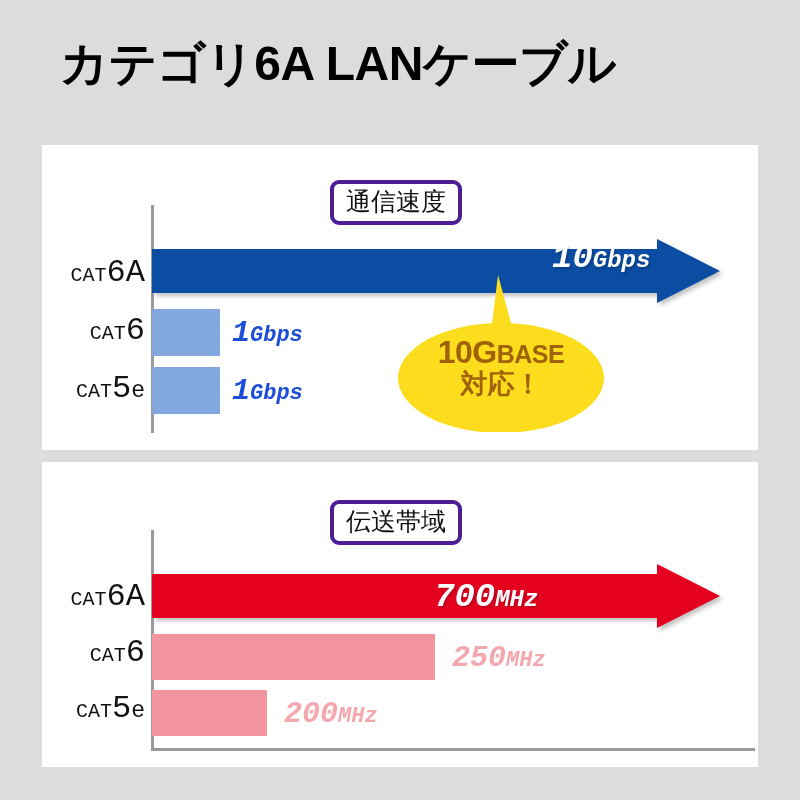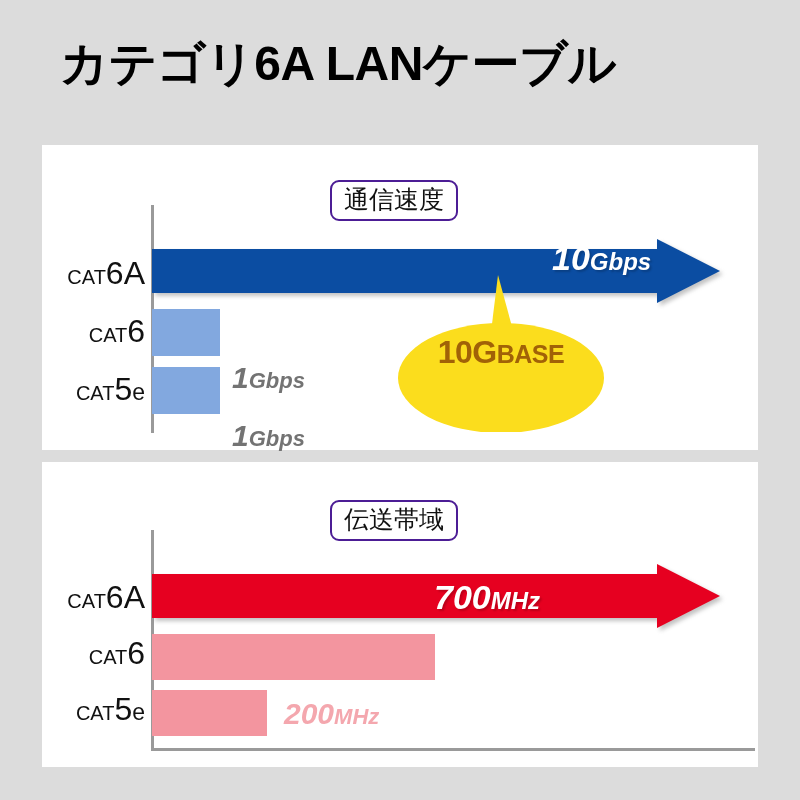--- a/index.html
+++ b/index.html
@@ -28,38 +28,39 @@
     letter-spacing: -0.5px;
     line-height: 1.1;
     white-space: nowrap;
   }
 
   
   .panel {
     position: absolute;
     background: #ffffff;
     box-sizing: border-box;
+    font-family: Liberation Mono, monospace;
   }
   #panel-speed {
     left: 42px;
     top: 145px;
     width: 716px;
     height: 305px;
   }
   #panel-bandwidth {
     left: 42px;
     top: 462px;
     width: 716px;
     height: 305px;
   }
 
   
   .caption-box {
     position: absolute;
-    border: 2px solid #4c1d95;
+    border: 4px solid #4c1d95;
     border-radius: 9px;
     background: #ffffff;
     font-size: 25px;
     font-weight: normal;
     color: #111111;
     padding: 3px 12px 5px 12px;
     line-height: 1.15;
     white-space: nowrap;
     z-index: 6;
   }
@@ -115,21 +116,21 @@
   .arrow-bar svg { display: block; }
 
   
   .value-label {
     position: absolute;
     font-style: italic;
     font-weight: bold;
     white-space: nowrap;
     line-height: 1;
   }
-  .value-muted-blue { color: #737373; margin-top: 45px; }
+  .value-muted-blue { color: #1d4ed8; }
   .value-muted-pink { color: #f4a7ae; }
   .value-on-arrow {
     color: #ffffff;
     text-shadow: 2px 2px 2px rgba(0,0,0,0.18);
   }
   .vl-main { font-size: 30px; }
   .vl-unit { font-size: 22px; }
   .vl-main-big { font-size: 34px; }
   .vl-unit-big { font-size: 24px; }
 
@@ -202,20 +203,21 @@
 </div>
 
 <div id="speech-bubble">
   <svg width="210" height="160" viewBox="0 0 210 160">
     <path d="M95,60 L102,3 L118,62 Z" fill="#fbdd1d"></path>
     <ellipse cx="105" cy="106" rx="103" ry="55" fill="#fbdd1d"></ellipse>
   </svg>
 </div>
 <div id="bubble-text">
   <div class="bt-l1"><span>10G</span><span class="small">BASE</span></div>
+  <div class="bt-l2">対応！</div>
 </div>
 
 <div class="caption-box" id="caption-speed">通信速度</div>
 
 <div class="panel" id="panel-bandwidth">
 
   <div class="axis-v" style="left:109px; top:68px; width:3px; height:218px;"></div>
   <div class="axis-h" style="left:109px; top:286px; width:604px; height:3px;"></div>
 
   <div class="cat-label" style="left:0px; top:119px; width:103px;">
@@ -234,18 +236,21 @@
     </svg>
   </div>
 
   <div class="bar bar-pink-light" style="left:110px; top:172px; width:283px; height:46px;"></div>
 
   <div class="bar bar-pink-light" style="left:110px; top:228px; width:115px; height:46px;"></div>
 
   <div class="value-label value-on-arrow" style="left:392px; top:118px;">
     <span class="vl-main-big">700</span><span class="vl-unit-big">MHz</span>
   </div>
+  <div class="value-label value-muted-pink" style="left:410px; top:181px;">
+    <span class="vl-main">250</span><span class="vl-unit">MHz</span>
+  </div>
   <div class="value-label value-muted-pink" style="left:242px; top:237px;">
     <span class="vl-main">200</span><span class="vl-unit">MHz</span>
   </div>
 </div>
 
 <div class="caption-box" id="caption-bandwidth">伝送帯域</div>
 
 </body></html>

